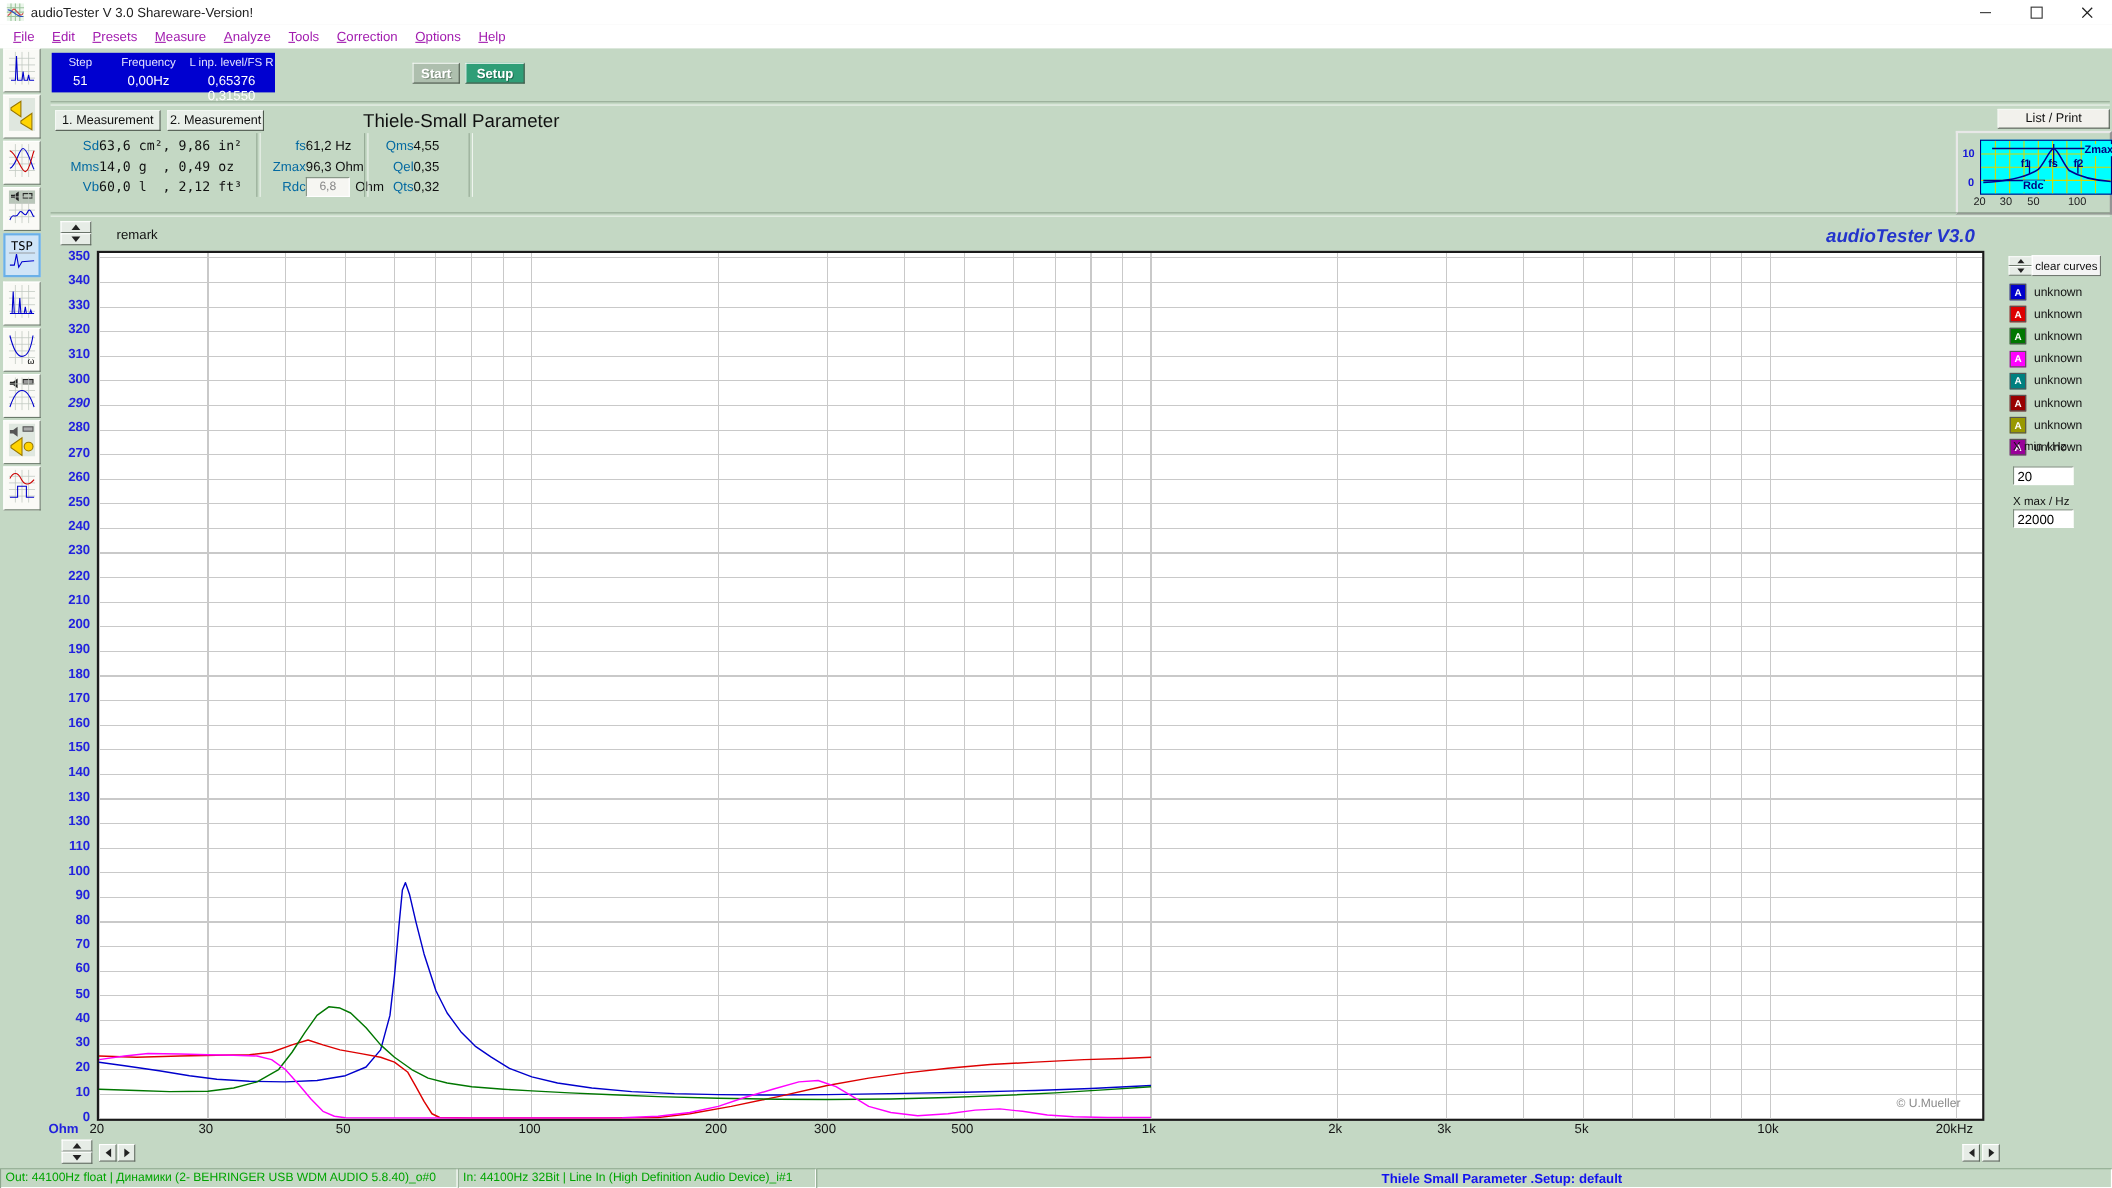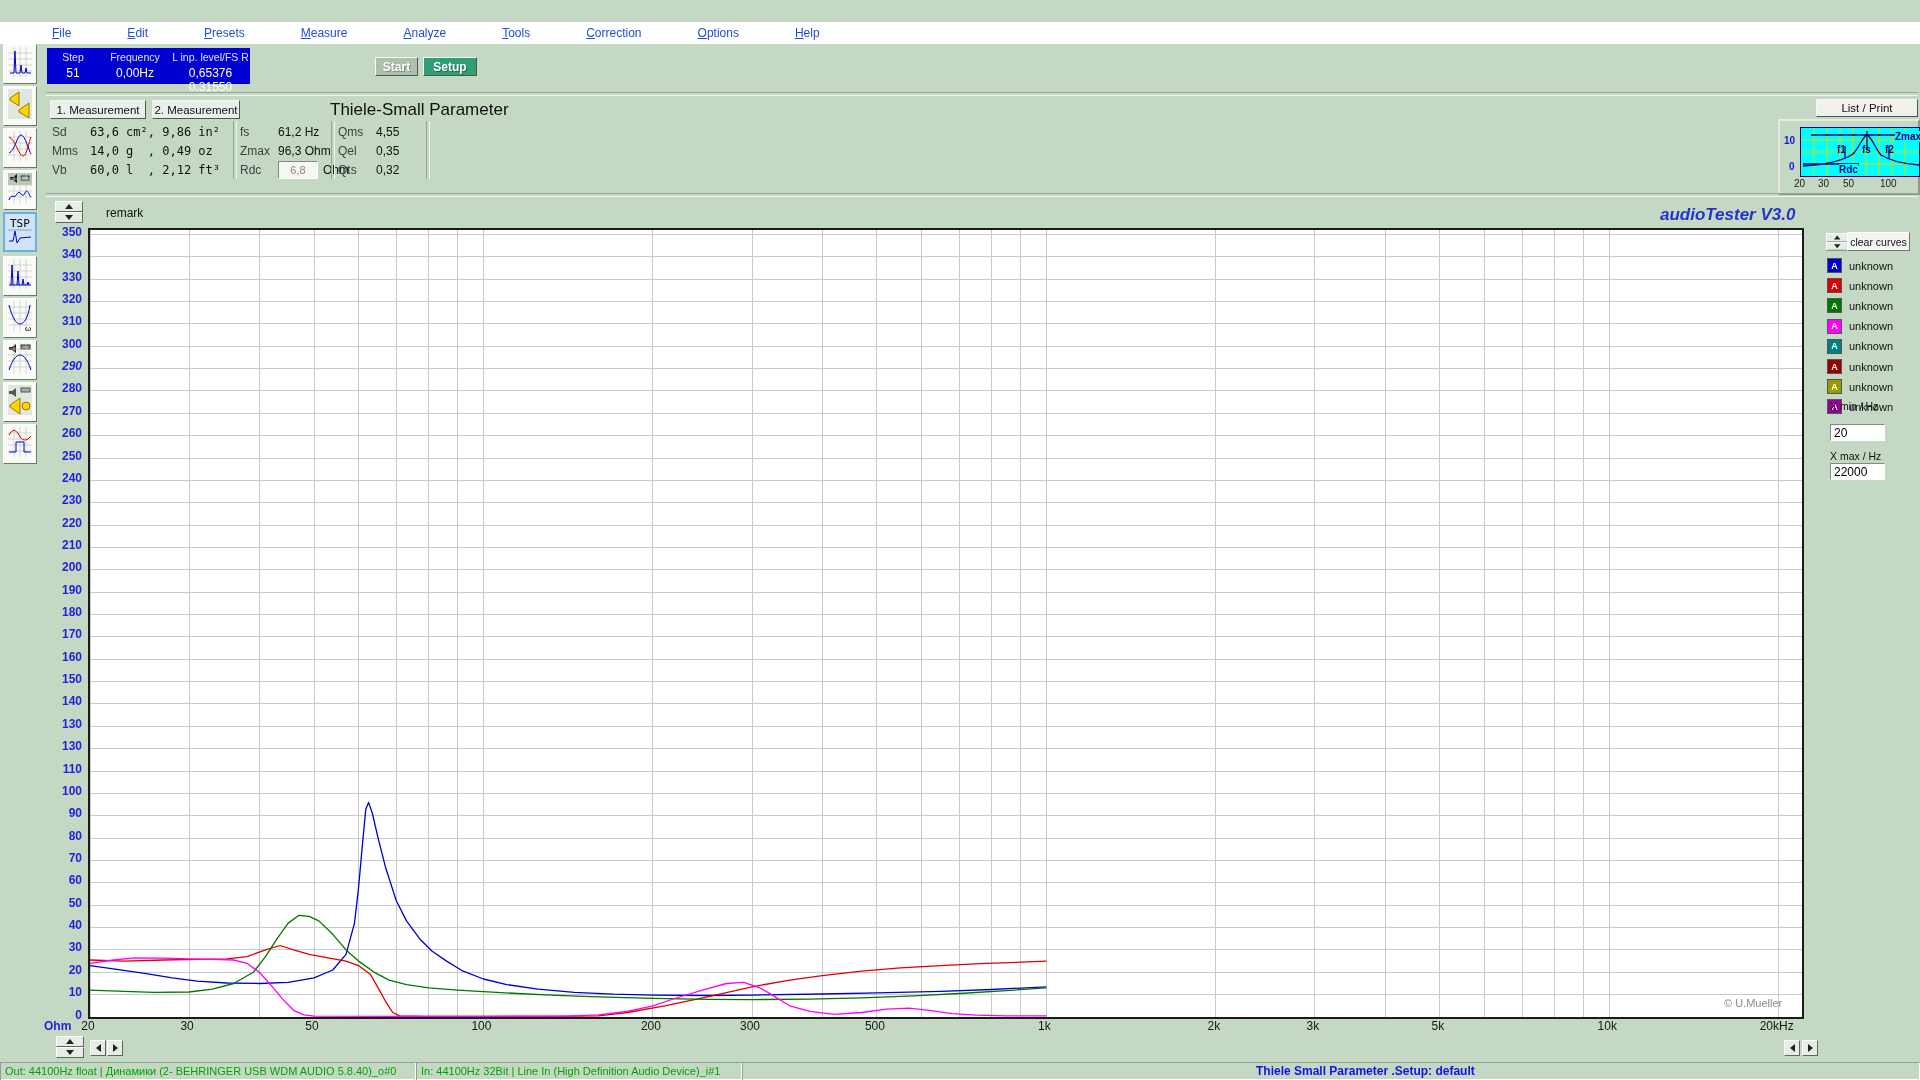--- a/index.html
+++ b/index.html
@@ -4,21 +4,21 @@
 <style>
   html,body{margin:0;padding:0;background:#888;}
   #app{position:relative;width:1920px;height:1080px;overflow:hidden;background:#c4d8c4;
        font-family:"Liberation Sans",sans-serif;font-size:12px;color:#111;}
   .abs{position:absolute;}
   
   #titlebar{left:0;top:0;width:1920px;height:22px;background:#fff;border-bottom:1px solid #e4e4e4;}
   #win-title{left:28px;top:4px;font-size:12px;color:#222;}
   .wbtn{top:0;width:46px;height:22px;display:flex;align-items:center;justify-content:center;}
   #menubar{left:0;top:22px;width:1920px;height:22px;background:#fff;display:flex;align-items:center;padding-left:4px;box-sizing:border-box;}
-  .menu-item{padding:3px 8px;color:#1d4ed8;margin-left:40px;}
+  .menu-item{padding:3px 8px;color:#a21caf;}
   .menu-item u{text-decoration:underline;}
   
   .tool{left:3px;width:34px;height:40px;background:#fafaf6;border:1px solid;border-color:#fff #6a7a6a #6a7a6a #fff;box-sizing:border-box;}
   .tool.selected{background:#cfe4f7;border:2px solid #6ab0e8;}
   .tool svg{display:block;margin:2px auto;}
   
   #bluepanel{left:47px;top:48px;width:203px;height:36px;background:#0000d0;color:#fff;}
   .bp-row{position:absolute;left:0;width:203px;display:flex;}
   .bp-c1{width:52px;text-align:center;} .bp-c2{width:72px;text-align:center;} .bp-c3{width:79px;text-align:center;}
   .bp-head{top:3px;font-size:10.5px;color:#e2e2ff;}
@@ -32,21 +32,21 @@
   #tab1{left:50px;top:100px;width:96px;} #tab2{left:152px;top:100px;width:88px;}
   #listprint-btn{left:1816px;top:99px;width:102px;height:18px;background:#f2f1ec;font-size:11.5px;}
   #clearcurves-btn{left:1847px;top:232px;width:63px;height:19px;background:#f4f4f4;font-size:10.5px;border-color:#fff #707870 #707870 #fff;}
   
   .groove-h{height:2px;border-top:1px solid #93a893;border-bottom:1px solid #eef4ee;}
   .groove-v{width:2px;border-left:1px solid #93a893;border-right:1px solid #eef4ee;}
   
   #tsp-title{left:330px;top:100px;font-size:17px;color:#101010;}
   .pcol{top:122px;}
   .prow{height:19px;display:flex;align-items:center;}
-  .plabel{color:#404040;width:38px;flex:none;}
+  .plabel{color:#0369a1;width:38px;flex:none;text-align:right;}
   .pv{color:#101010;white-space:pre;}
   .mono{font-family:"DejaVu Sans Mono",monospace;font-size:12px;}
   .vsep{top:121px;height:58px;}
   #rdc-input{width:34px;height:14px;border:1px solid;border-color:#7d8d7d #fff #fff #7d8d7d;background:#f6f6f2;
              color:#888;font-size:11px;text-align:center;margin-right:5px;}
   
   #minipanel{left:1778px;top:119px;width:142px;height:76px;background:#c4d8c4;border:2px outset #e8e8e8;box-sizing:border-box;}
   #minicyan{left:20px;top:6px;width:118px;height:48px;background:#00ffff;border:1px solid #000080;}
   .mini-ylab{color:#1616d6;font-size:10px;font-weight:bold;}
   .mini-xlab{color:#222;font-size:10px;top:57px;}
@@ -82,20 +82,40 @@
   .status-seg{position:absolute;top:0;height:18px;box-shadow:inset 1px 1px #8ca68c, inset -1px -1px #ffffff;
               font-size:11px;color:#00a400;display:flex;align-items:center;padding:0 5px;box-sizing:border-box;
               white-space:nowrap;overflow:hidden;}
   #status-setup{position:absolute;left:1256px;top:2px;font-size:12px;font-weight:bold;color:#1111ee;}
 </style>
 </head>
 <body>
 
 <div id="app">
 
+  <div class="abs" id="titlebar">
+    <svg class="abs" style="left:6px;top:3px" width="16" height="16">
+      <rect width="16" height="16" fill="#eaf6ea"></rect>
+      <path d="M0 4H16M0 8H16M0 12H16M4 0V16M8 0V16M12 0V16" stroke="#9cc49c" stroke-width="1"></path>
+      <path d="M1 11 C4 11 5 3 8 6 S13 13 15 9" stroke="#d04040" fill="none"></path>
+      <path d="M1 6 C5 5 9 13 15 12" stroke="#3050c0" fill="none"></path>
+    </svg>
+    <span class="abs" id="win-title">audioTester  V 3.0 Shareware-Version!</span>
+    <div class="abs wbtn" style="left:1782px">
+      <span style="display:block;width:10px;border-top:1px solid #333"></span>
+    </div>
+    <div class="abs wbtn" style="left:1828px">
+      <span style="display:block;width:9px;height:9px;border:1px solid #333"></span>
+    </div>
+    <div class="abs wbtn" style="left:1874px">
+      <svg width="11" height="11">
+          <path d="M1 1 L10 10 M10 1 L1 10" stroke="#222" stroke-width="1.2"></path>
+        </svg>
+    </div>
+  </div>
 
   <div class="abs" id="menubar">
       <span class="menu-item"><u>F</u>ile</span>
       <span class="menu-item"><u>E</u>dit</span>
       <span class="menu-item"><u>P</u>resets</span>
       <span class="menu-item"><u>M</u>easure</span>
       <span class="menu-item"><u>A</u>nalyze</span>
       <span class="menu-item"><u>T</u>ools</span>
       <span class="menu-item"><u>C</u>orrection</span>
       <span class="menu-item"><u>O</u>ptions</span>

